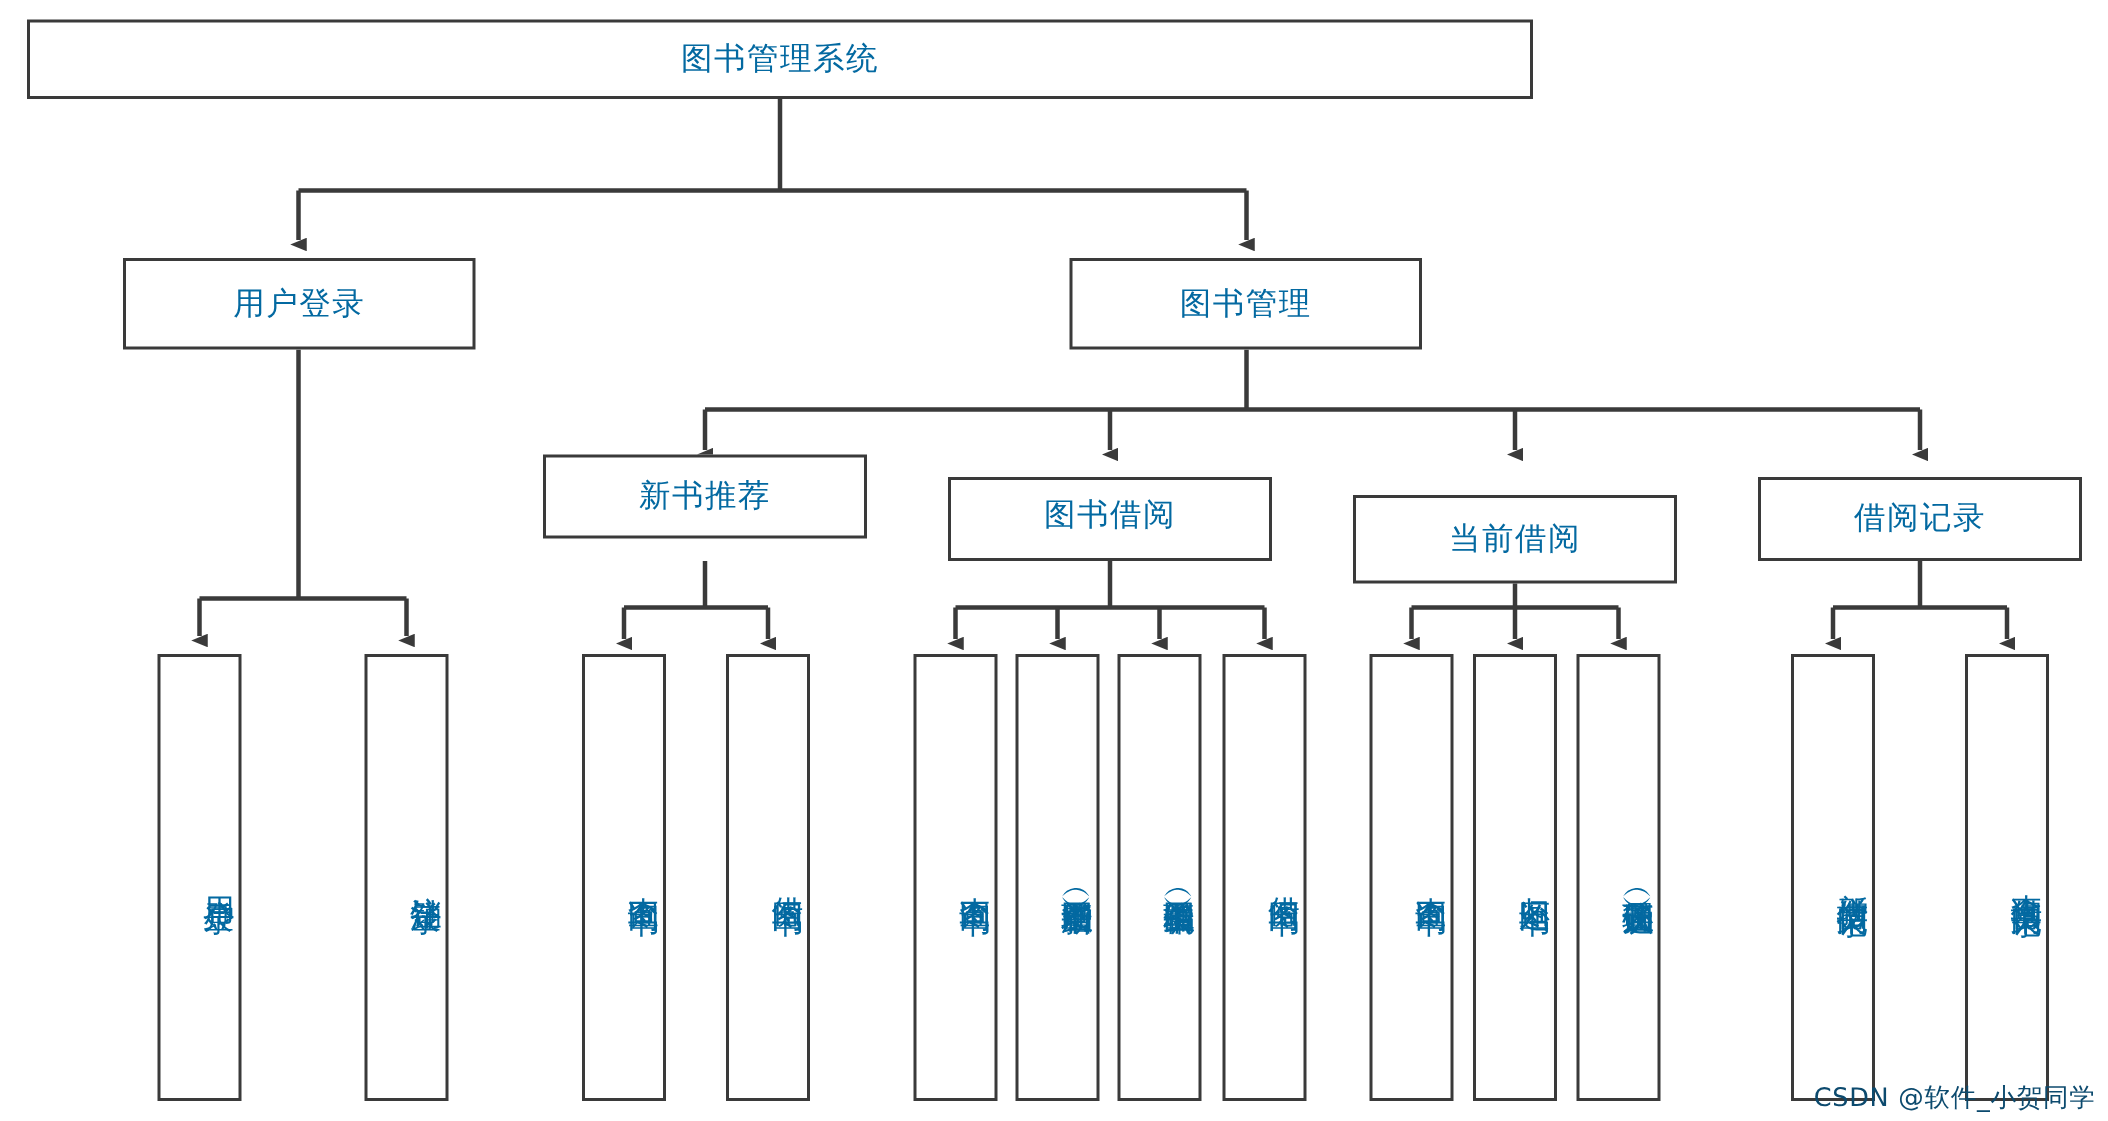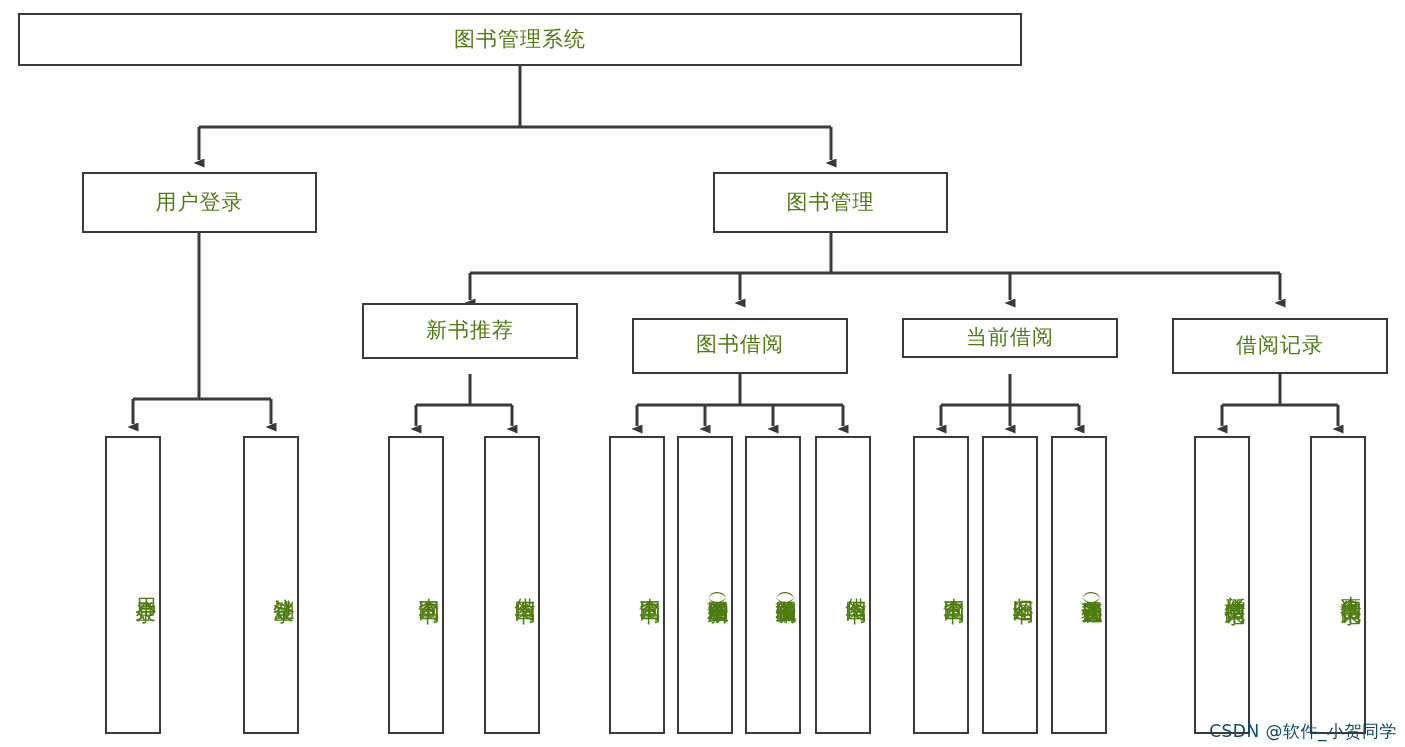--- a/index.html
+++ b/index.html
@@ -19,21 +19,21 @@
     overflow: hidden;
   }
   .node {
     position: absolute;
     box-sizing: border-box;
     border: 2px solid #3a3a3a;
     background: #ffffff;
     display: flex;
     align-items: center;
     justify-content: center;
-    color: #4d7c0f;
+    color: #0369a1;
     text-align: center;
   }
   .node.horiz {
     font-size: 21px;
     letter-spacing: 1px;
     line-height: 1.2;
   }
   .node.vert {
     writing-mode: vertical-rl;
     text-orientation: upright;
@@ -131,21 +131,21 @@
   <div class="node horiz" style="left:713px; top:172px; width:235px; height:61px;">
     <span>图书管理</span>
   </div>
 
   <div class="node horiz" style="left:362px; top:303px; width:216px; height:56px;">
     <span>新书推荐</span>
   </div>
   <div class="node horiz" style="left:632px; top:318px; width:216px; height:56px;font-family:Liberation Mono, monospace;">
     <span>图书借阅</span>
   </div>
-  <div class="node horiz" style="left:902px; top:318px; width:216px; height:40px;">
+  <div class="node horiz" style="left:902px; top:330px; width:216px; height:59px;">
     <span>当前借阅</span>
   </div>
   <div class="node horiz" style="left:1172px; top:318px; width:216px; height:56px;">
     <span>借阅记录</span>
   </div>
 
   <div class="node vert" style="left:105px; top:436px; width:56px; height:298px;">
     <span>用户登录</span>
   </div>
   <div class="node vert" style="left:243px; top:436px; width:56px; height:298px;">

